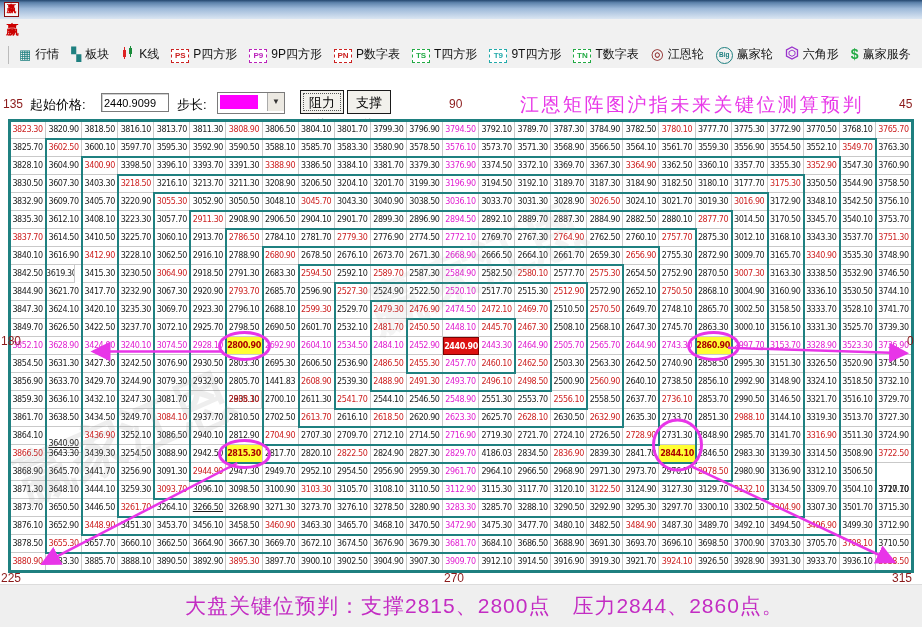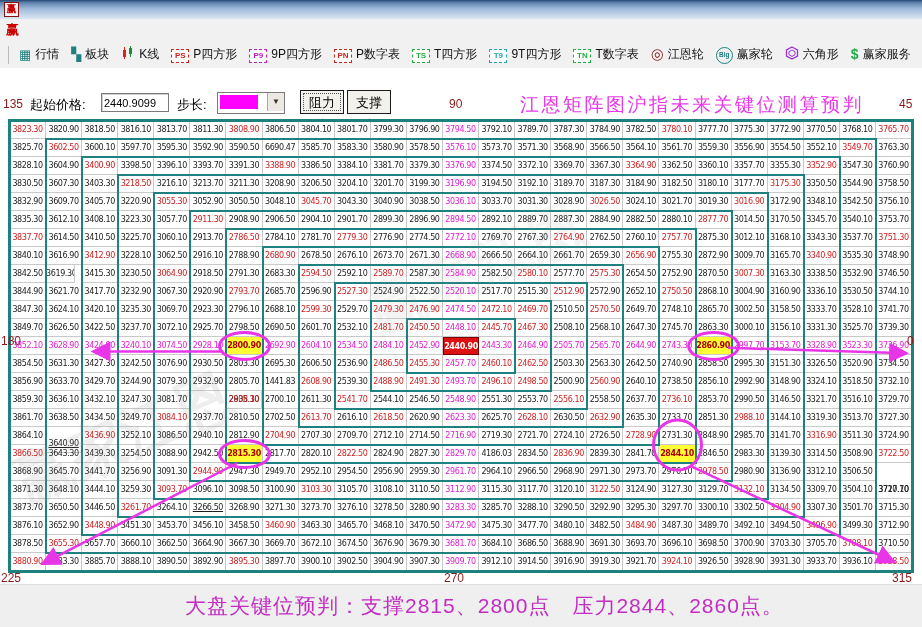--- a/index.html
+++ b/index.html
@@ -189,21 +189,21 @@
       <div class="cell" style="left:793.76px;top:0.00px;width:36.08px;height:18.00px;line-height:18.00px;">3770.50</div>
       <div class="cell" style="left:829.84px;top:0.00px;width:36.08px;height:18.00px;line-height:18.00px;">3768.10</div>
       <div class="cell red" style="left:865.92px;top:0.00px;width:36.08px;height:18.00px;line-height:18.00px;">3765.70</div>
       <div class="cell" style="left:0.00px;top:18.00px;width:36.08px;height:18.00px;line-height:18.00px;">3825.70</div>
       <div class="cell red" style="left:36.08px;top:18.00px;width:36.08px;height:18.00px;line-height:18.00px;">3602.50</div>
       <div class="cell" style="left:72.16px;top:18.00px;width:36.08px;height:18.00px;line-height:18.00px;">3600.10</div>
       <div class="cell" style="left:108.24px;top:18.00px;width:36.08px;height:18.00px;line-height:18.00px;">3597.70</div>
       <div class="cell" style="left:144.32px;top:18.00px;width:36.08px;height:18.00px;line-height:18.00px;">3595.30</div>
       <div class="cell" style="left:180.40px;top:18.00px;width:36.08px;height:18.00px;line-height:18.00px;">3592.90</div>
       <div class="cell" style="left:216.48px;top:18.00px;width:36.08px;height:18.00px;line-height:18.00px;">3590.50</div>
-      <div class="cell" style="left:252.56px;top:18.00px;width:36.08px;height:18.00px;line-height:18.00px;">6690.47</div>
+      <div class="cell" style="left:252.56px;top:18.00px;width:36.08px;height:18.00px;line-height:18.00px;">3588.10</div>
       <div class="cell" style="left:288.64px;top:18.00px;width:36.08px;height:18.00px;line-height:18.00px;">3585.70</div>
       <div class="cell" style="left:324.72px;top:18.00px;width:36.08px;height:18.00px;line-height:18.00px;">3583.30</div>
       <div class="cell" style="left:360.80px;top:18.00px;width:36.08px;height:18.00px;line-height:18.00px;">3580.90</div>
       <div class="cell" style="left:396.88px;top:18.00px;width:36.08px;height:18.00px;line-height:18.00px;">3578.50</div>
       <div class="cell magenta" style="left:432.96px;top:18.00px;width:36.08px;height:18.00px;line-height:18.00px;">3576.10</div>
       <div class="cell" style="left:469.04px;top:18.00px;width:36.08px;height:18.00px;line-height:18.00px;">3573.70</div>
       <div class="cell" style="left:505.12px;top:18.00px;width:36.08px;height:18.00px;line-height:18.00px;">3571.30</div>
       <div class="cell" style="left:541.20px;top:18.00px;width:36.08px;height:18.00px;line-height:18.00px;">3568.90</div>
       <div class="cell" style="left:577.28px;top:18.00px;width:36.08px;height:18.00px;line-height:18.00px;">3566.50</div>
       <div class="cell" style="left:613.36px;top:18.00px;width:36.08px;height:18.00px;line-height:18.00px;">3564.10</div>

